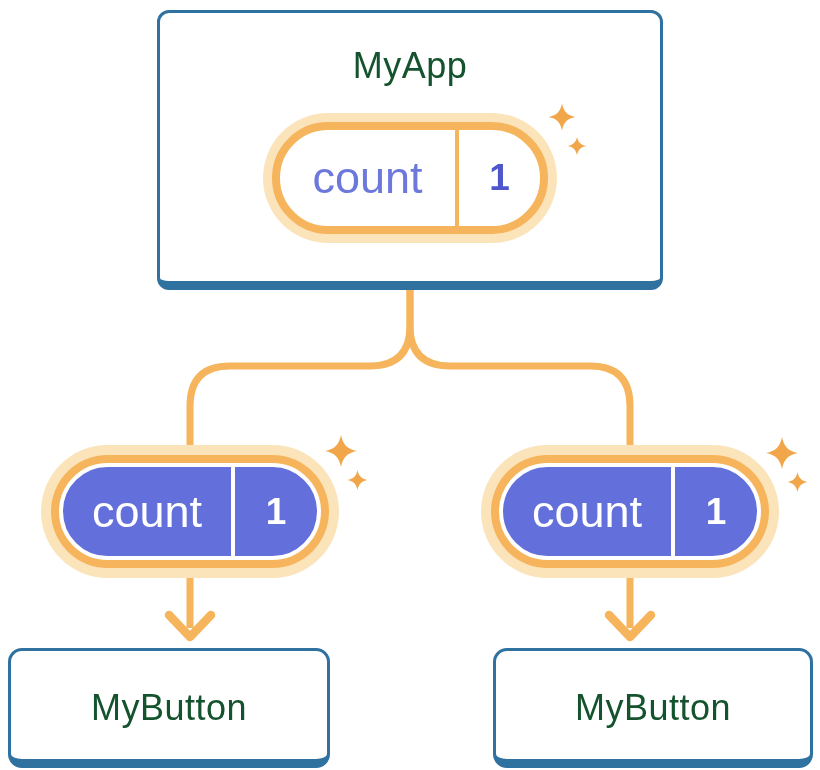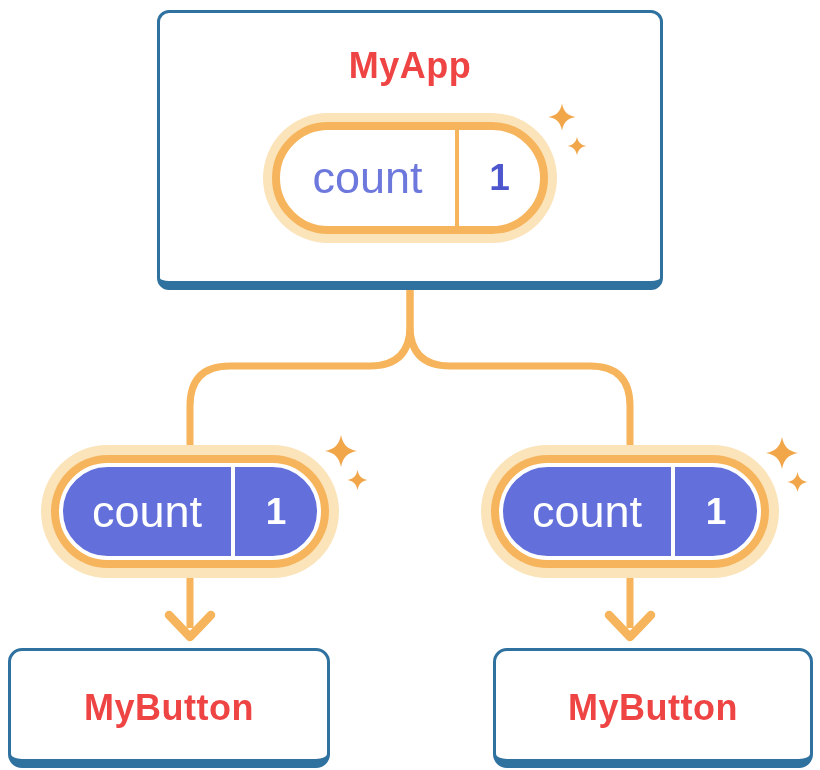--- a/index.html
+++ b/index.html
@@ -30,23 +30,23 @@
   }
   .leaf-card {
     top: 648px; height: 120px;
     border-radius: 14px;
     display: flex; align-items: center; justify-content: center;
     padding-top: 6px;
   }
   .leaf-card.left  { left: 8px;   width: 322px; }
   .leaf-card.right { left: 493px; width: 320px; }
   .card-title {
-    color: #ef4444;
+    color: #14532d;
     font-size: 36px;
-    font-weight: 700;
+    font-weight: 400;
     letter-spacing: 0.5px;
     text-align: center;
   }
   .root-card .card-title { margin-top: 32px; }
 
   
   .pill {
     position: absolute;
     box-sizing: border-box;
     border-radius: 999px;

